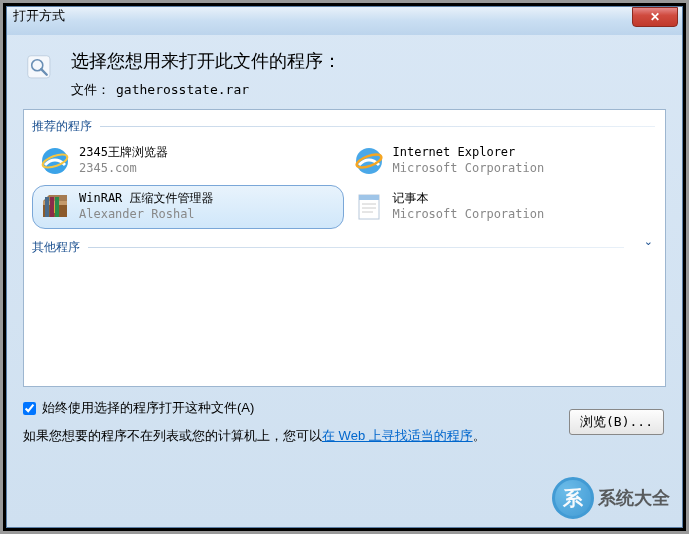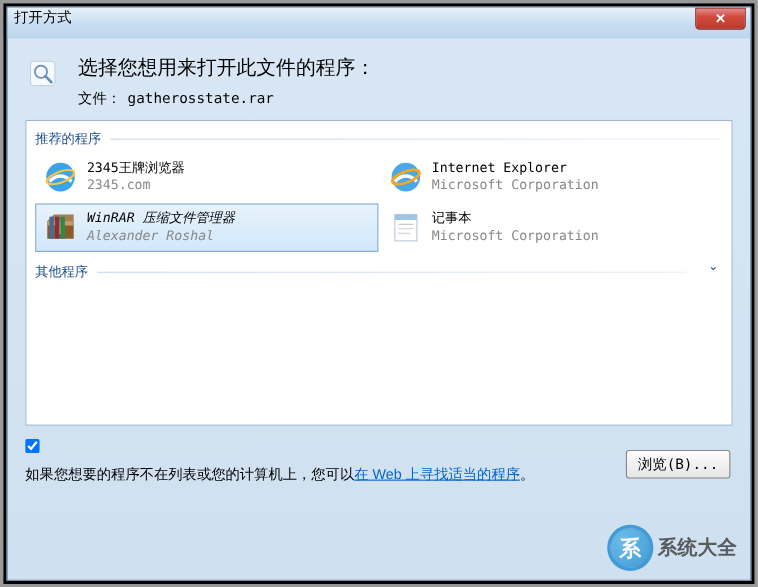--- a/index.html
+++ b/index.html
@@ -124,22 +124,21 @@
   display: flex;
   align-items: center;
   padding: 4px 6px;
   border: 1px solid transparent;
   cursor: pointer;
   height: 44px;
 }
 .program-item.selected {
   background: linear-gradient(to bottom, #e8f3fc, #d0e7fa);
   border: 1px solid #7aa7d8;
-  border-radius: 0;
-  font-style: italic;
+  border-radius: 13px;
 }
 .prog-icon {
   width: 32px;
   height: 32px;
   margin-right: 8px;
   flex-shrink: 0;
 }
 .prog-text { font-family: "SimSun", monospace; font-size: 12px; line-height: 1.3; }
 .prog-name { color: #000; }
 .prog-desc { color: #888; }
@@ -307,20 +306,21 @@
             </div>
           </div>
       <div class="other-row">
         <div class="group-label other-label" style="flex:1">其他程序</div>
         <span class="chevron">⌄</span>
       </div>
     </div>
 
     <div class="checkbox-row">
       <input type="checkbox" id="always-cb" checked="" style="">
+      <label for="always-cb">始终使用选择的程序打开这种文件(A)</label>
     </div>
 
     <button class="browse-btn">浏览(B)...</button>
 
     <div class="hint-row">
       <span>如果您想要的程序不在列表或您的计算机上，您可以</span><a href="#" class="hint-link">在 Web 上寻找适当的程序</a><span>。</span>
     </div>
   </div>
 
 

